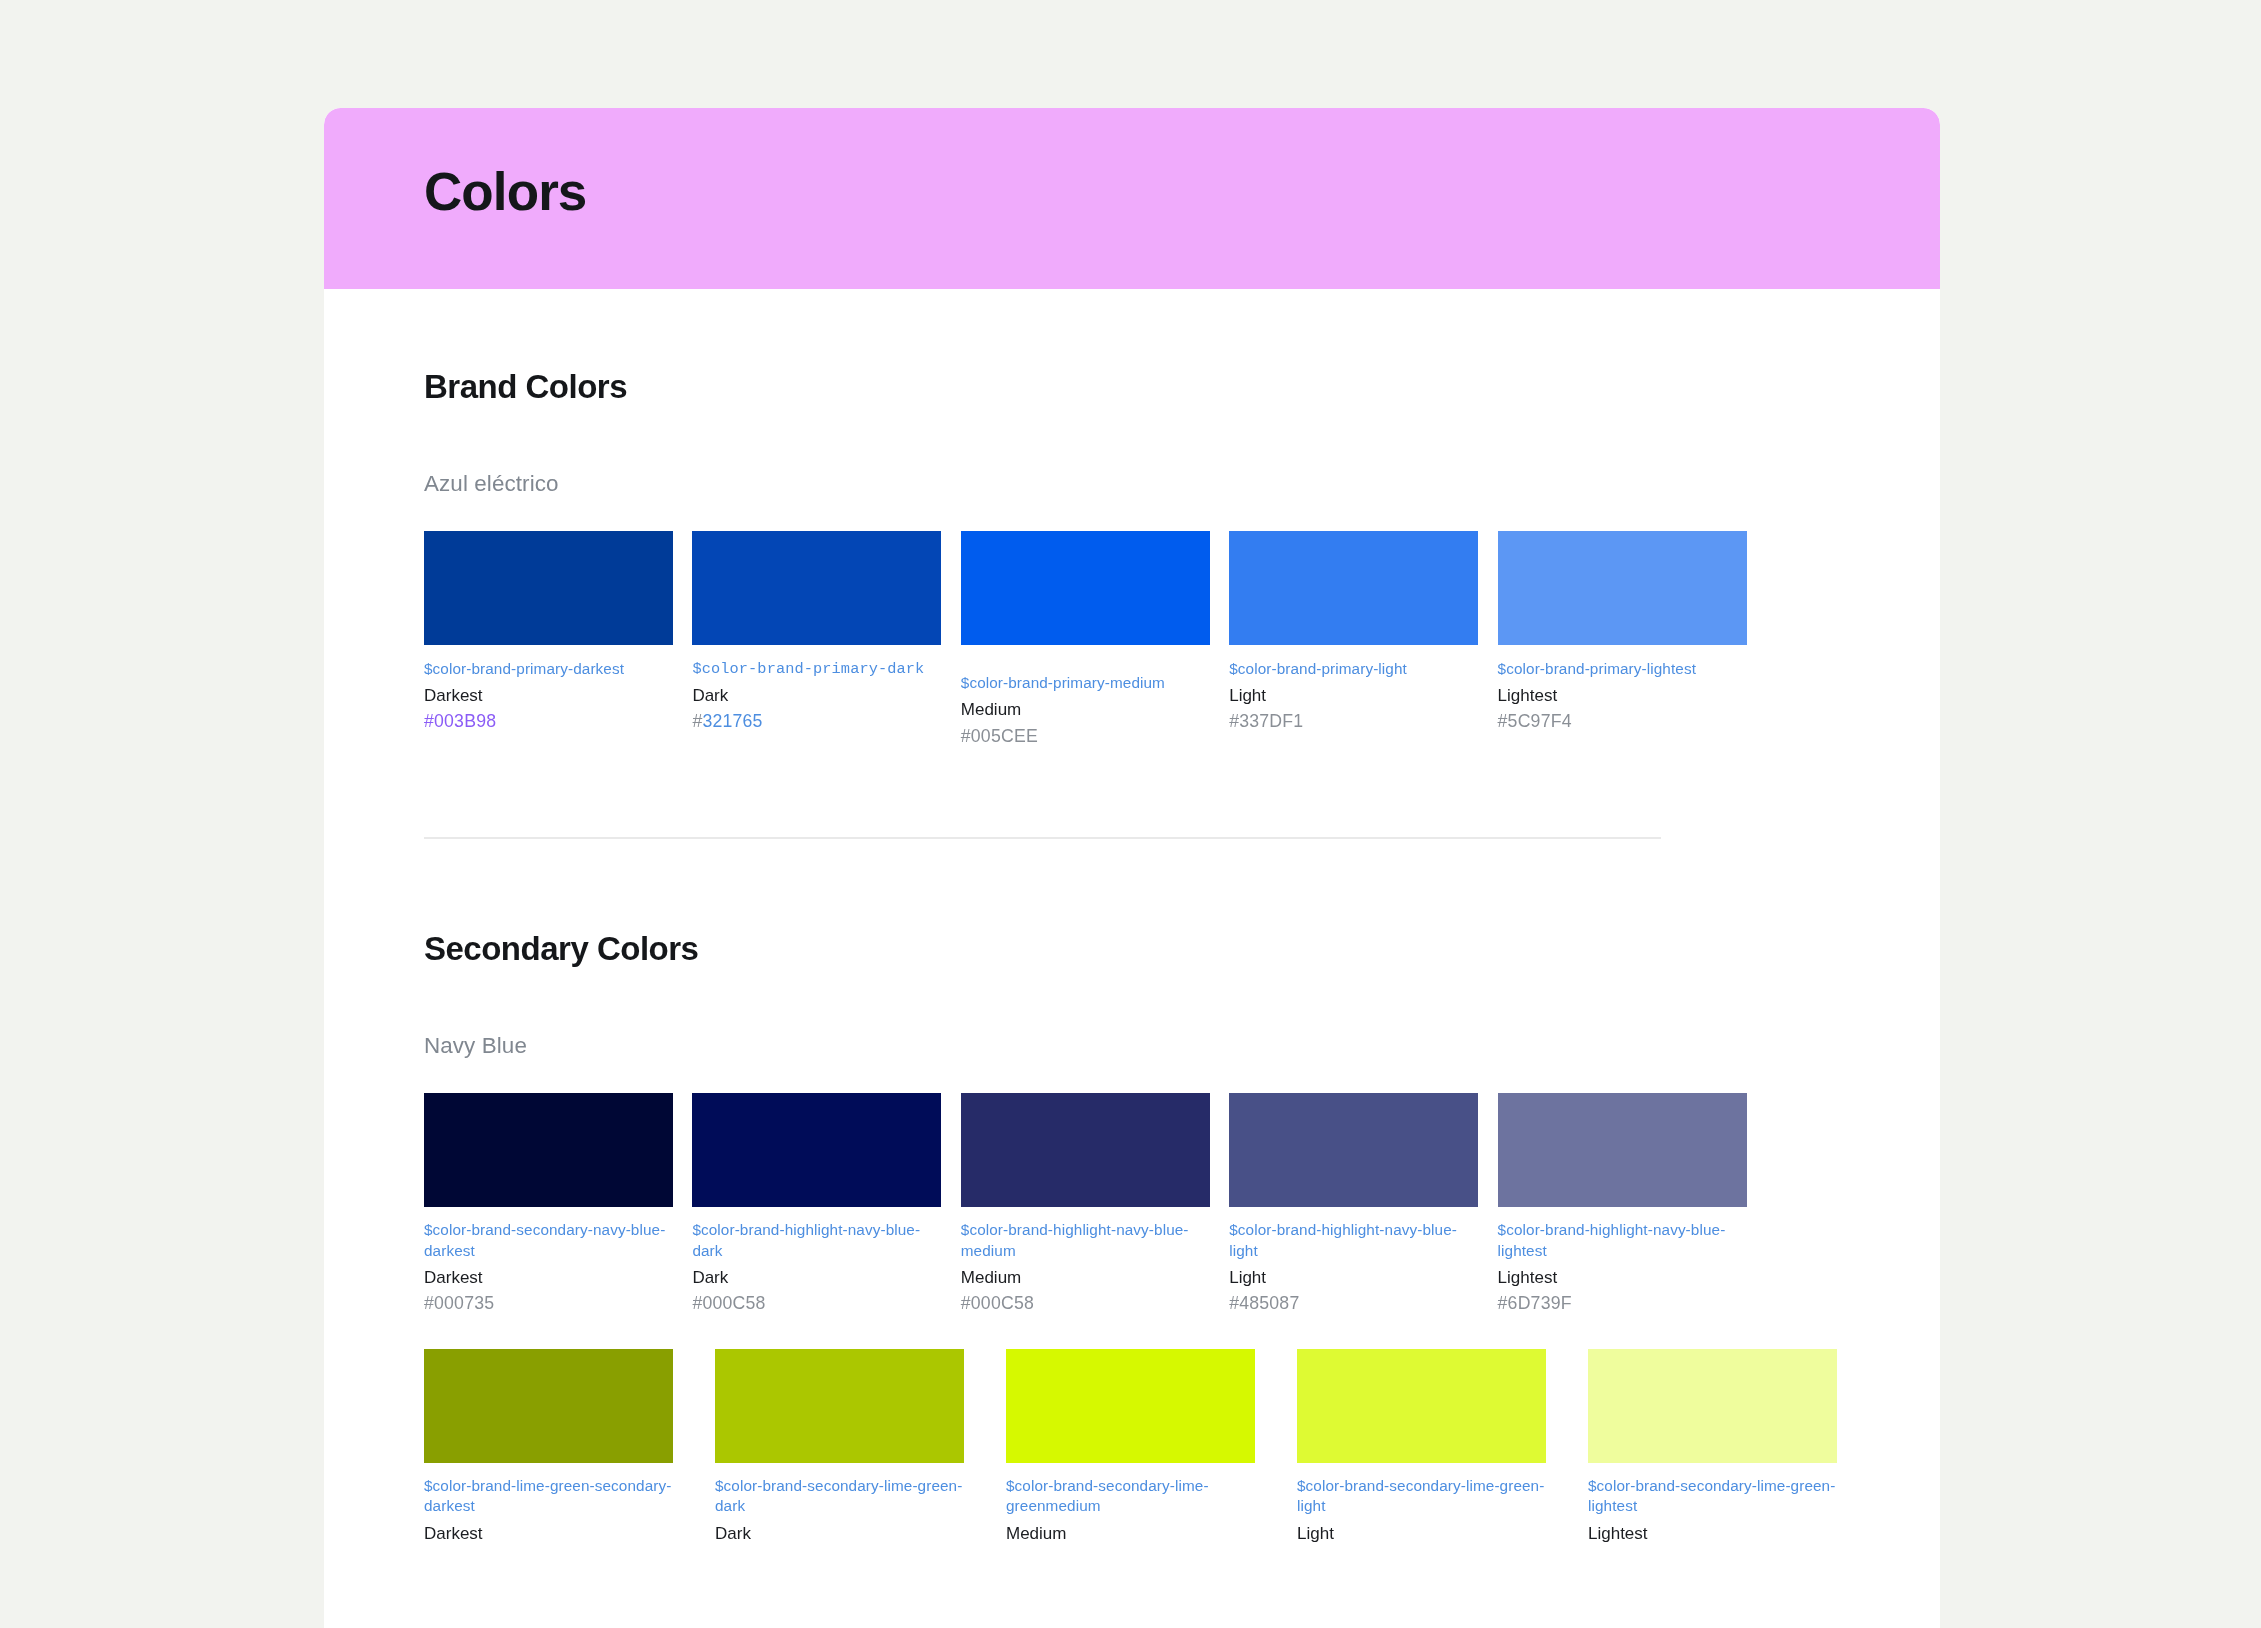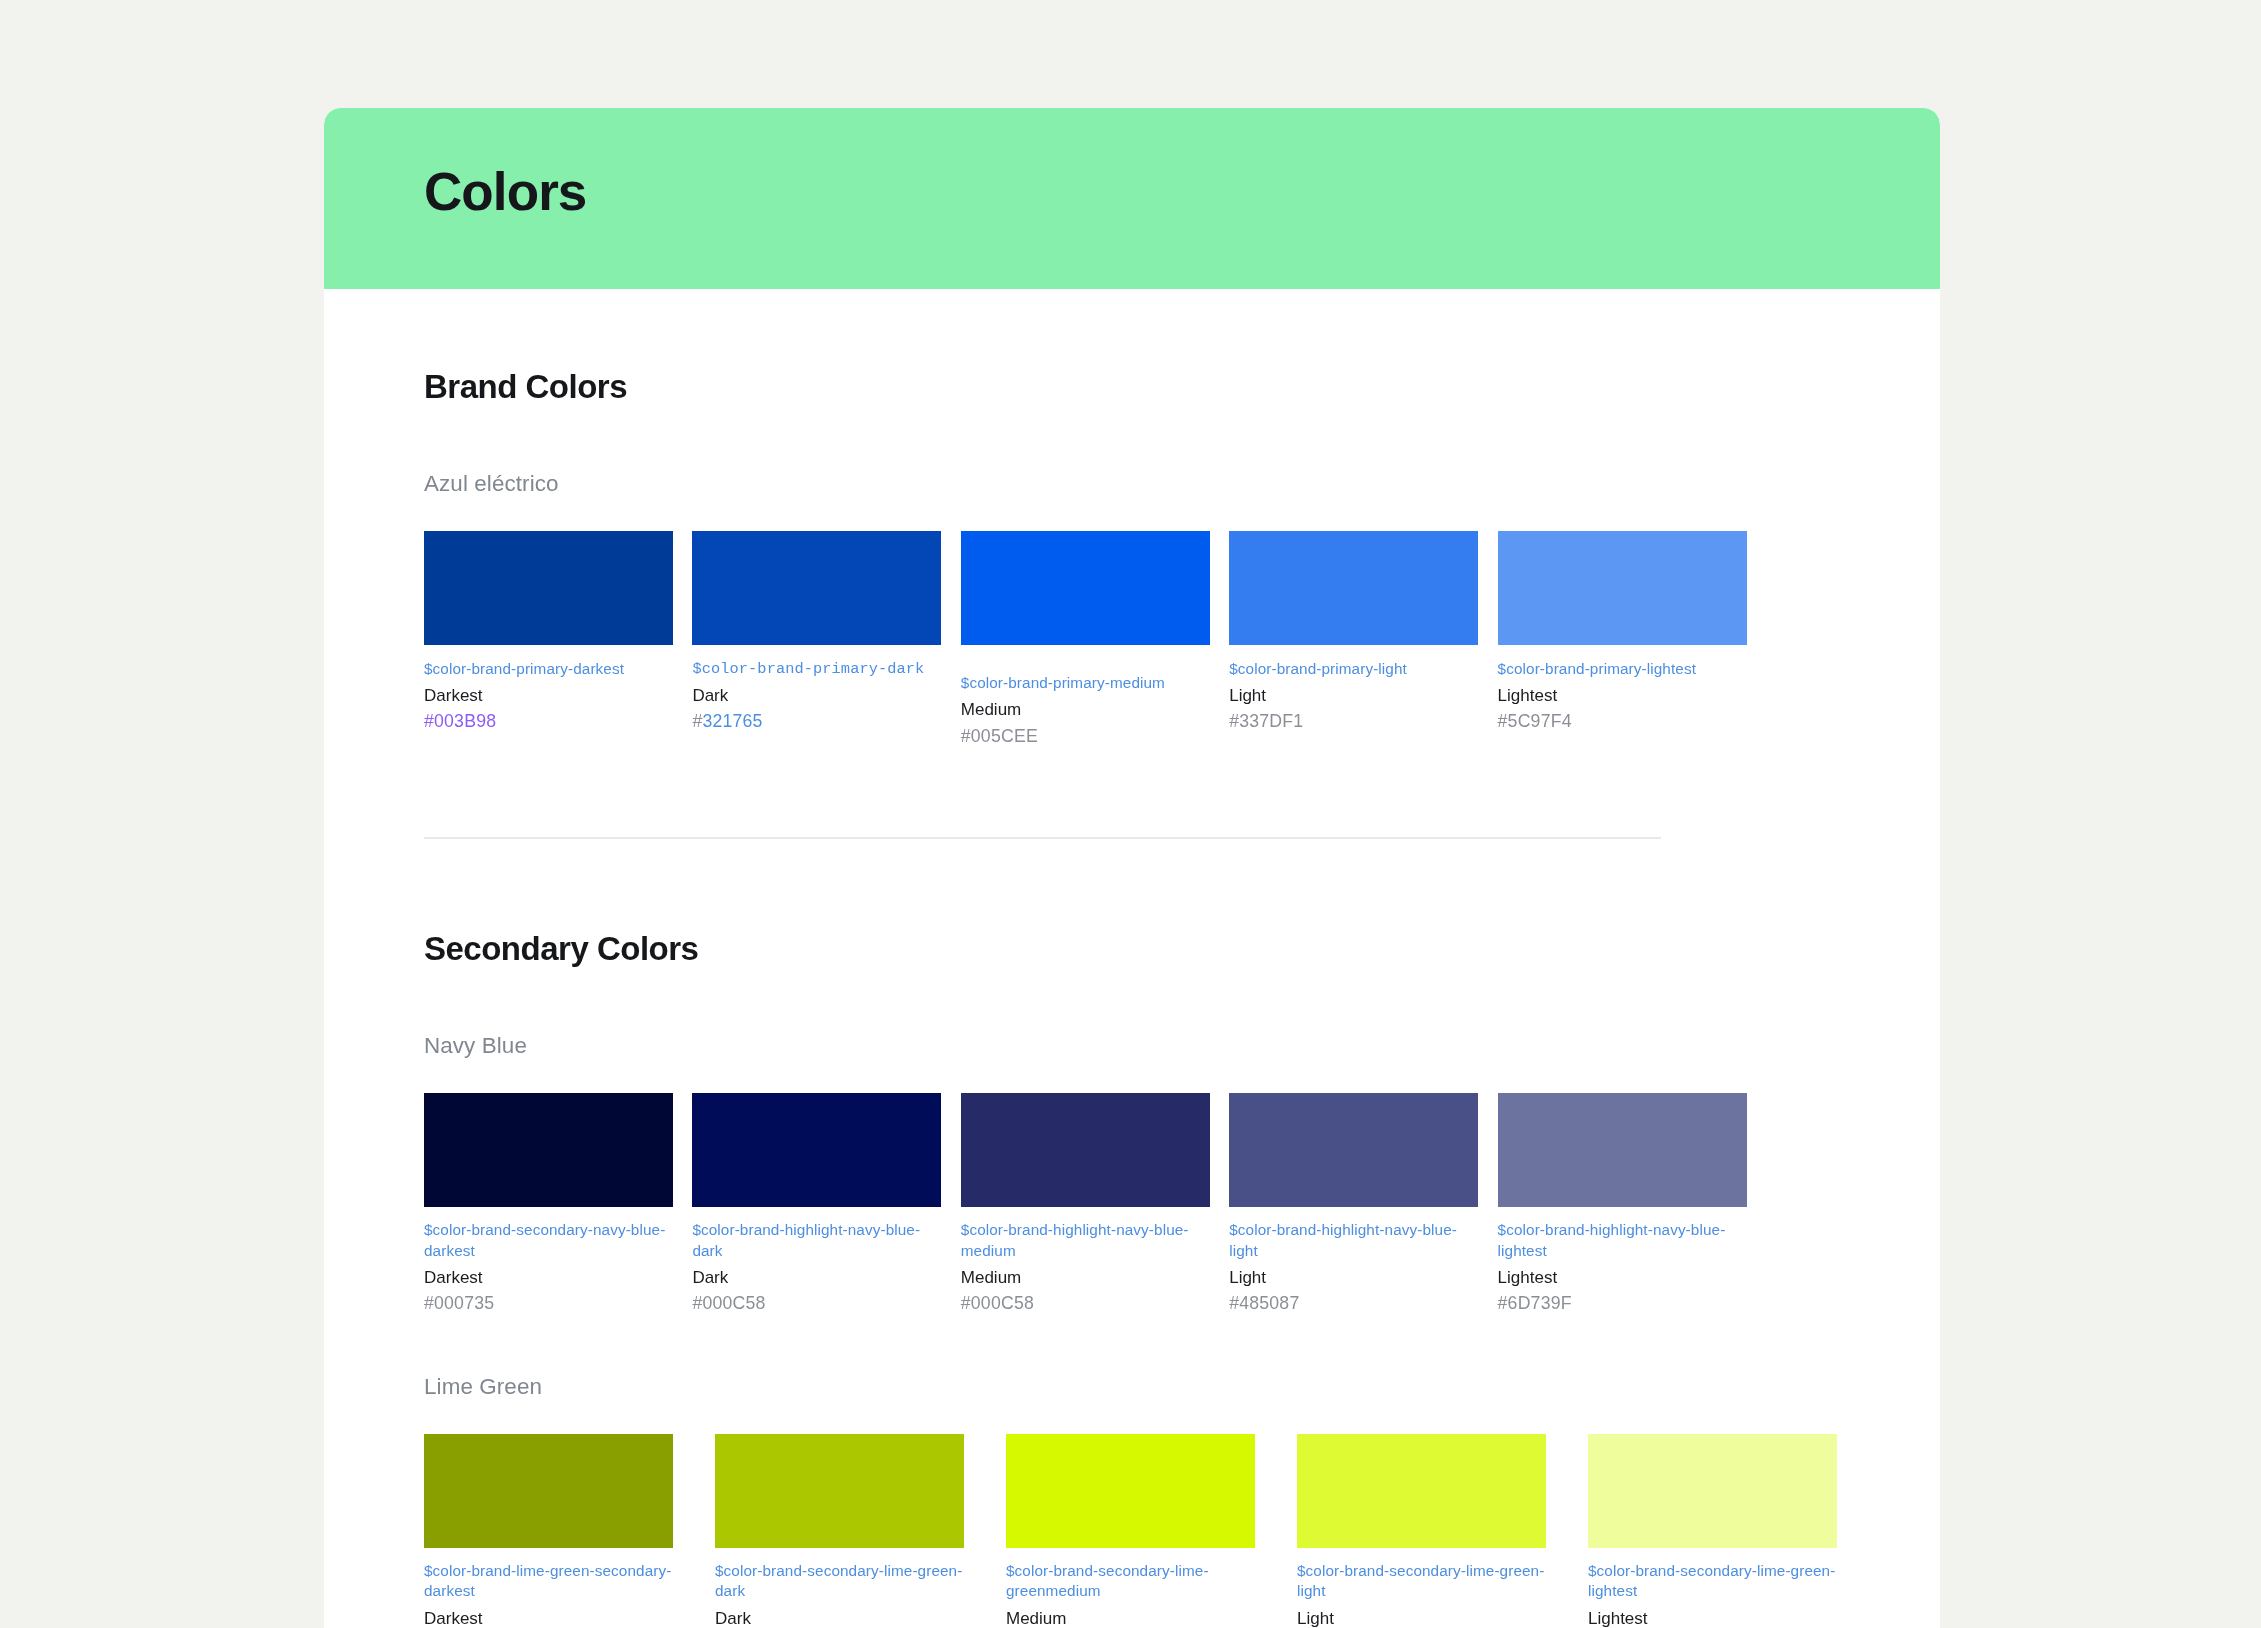--- a/index.html
+++ b/index.html
@@ -137,21 +137,21 @@
   .lime-group-title { margin-top: 59px; }
   .lime-row { margin-top: 34px; gap: 42px; }
 </style>
 </head>
 <body>
 
 <div id="page" style="background: rgb(242, 243, 239);">
 
   <div class="card" style="background: rgb(255, 255, 255);">
 
-    <div class="card-header" style="background: #86efac;">
+    <div class="card-header" style="background: #f0abfc;">
       <div class="page-title">Colors</div>
     </div>
 
     <div class="card-body">
 
       <div class="section brand-section">
         <div class="section-title">Brand Colors</div>
         <div class="group-title" style="color: rgb(128, 135, 144);">Azul eléctrico</div>
 
         <div class="swatch-row blue-row">
@@ -223,21 +223,20 @@
             <div class="swatch-hex" style="color: rgb(138, 143, 150);">#485087</div>
           </div>
           <div class="swatch-cell">
             <span class="swatch-chip" style="background: rgb(109, 115, 159);"></span>
             <div class="token-name" style="color: rgb(77, 142, 224);">$color-brand-highlight-navy-blue-lightest</div>
             <div class="swatch-label" style="color: rgb(27, 29, 33);">Lightest</div>
             <div class="swatch-hex" style="color: rgb(138, 143, 150);">#6D739F</div>
           </div>
         </div>
 
-        <div class="group-title lime-group-title" style="color: rgb(128, 135, 144);">Lime Green</div>
 
         <div class="swatch-row lime-row">
           <div class="swatch-cell">
             <span class="swatch-chip" style="background: rgb(137, 159, 0);"></span>
             <div class="token-name" style="color: rgb(77, 142, 224);">$color-brand-lime-green-secondary-darkest</div>
             <div class="swatch-label" style="color: rgb(27, 29, 33);">Darkest</div>
 
           </div>
           <div class="swatch-cell">
             <span class="swatch-chip" style="background: rgb(171, 199, 0);"></span>

